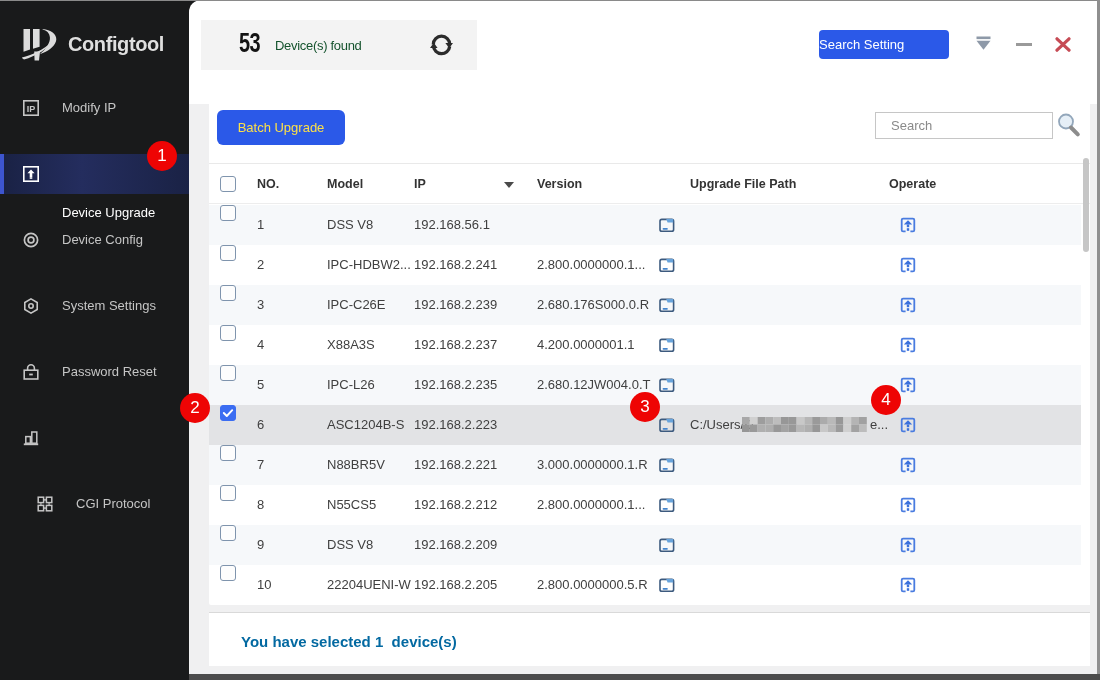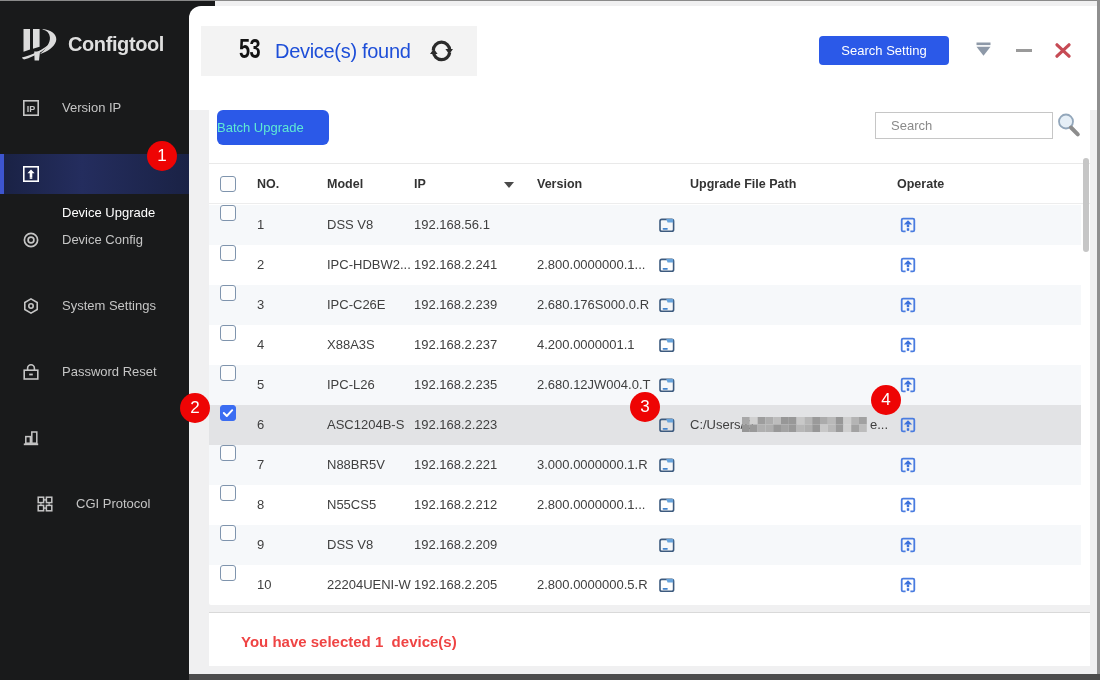--- a/index.html
+++ b/index.html
@@ -17,33 +17,33 @@
 .logo { position:absolute; left:22px; top:27px; }
 .logotext { position:absolute; left:68px; top:33px; font-size:20px; font-weight:bold; color:#dfdfdf; letter-spacing:-0.4px; }
 .mi { position:absolute; left:0; width:189px; height:40px; }
 .mi .ic { position:absolute; left:23px; top:12px; }
 .mi .tx { position:absolute; left:62px; top:0; line-height:40px; font-size:13px; color:#c5c5c5; }
 .mi.active { height:40px; background:linear-gradient(to right,#1a2245,#242d5e 42%,#1a2245); border-left:4px solid #3d55cf; }
 .mi.active .ic { left:19px; }
 .mi.active .tx { left:58px; color:#ffffff;margin-top:39px; }
 
 
-.topbar { position:absolute; left:189px; top:6px; width:911px; height:104px; background:#ffffff; border-top-left-radius:12px; z-index:2;padding-left:28px; }
+.topbar { position:absolute; left:189px; top:0; width:911px; height:104px; background:#ffffff; border-top-left-radius:12px; z-index:2;padding-left:28px; }
 .graybox { position:absolute; left:12px; top:20px; width:276px; height:50px; background:#f3f3f3; }
 .g53 { position:absolute; left:38px; top:-2px; line-height:50px; font-size:20px; font-weight:bold; color:#131313; letter-spacing:-0.5px; display:inline-block; transform:scaleY(1.35); }
-.gfound { position:absolute; left:74px; top:0; line-height:51px; font-size:20px; color:#1d4ed8; letter-spacing:-0.3px; }
+.gfound { position:absolute; left:74px; top:0; line-height:51px; font-size:13px; color:#14532d; letter-spacing:-0.3px; }
 .grefresh { position:absolute; left:229px; top:14px; }
-.btn-search-setting { position:absolute; left:630px; top:30px; width:130px; height:29px; background:#2b59e8; border-radius:4px; color:#fff; font-size:13px; text-align:center; line-height:29px; }
+.btn-search-setting { position:absolute; left:630px; top:30px; width:130px; height:29px; background:#2b59e8; border-radius:4px; color:#fff; font-size:13px; text-align:left; line-height:29px; }
 .ico-filter { position:absolute; left:787px; top:36px; }
 .ico-min { position:absolute; left:827px; top:43px; width:16px; height:3px; background:#9a9a9a; }
 .ico-x { position:absolute; left:866px; top:37px; }
 
 
 .card { position:absolute; left:209px; top:95px; width:881px; height:510px; background:#ffffff; border-radius:2px; z-index:2; }
-.btn-batch { position:absolute; left:8px; top:15px; width:112px; height:35px; background:#2b59e8; border-radius:6px; color:#5eead4; font-size:13px; text-align:left; line-height:35px; }
+.btn-batch { position:absolute; left:8px; top:15px; width:128px; height:35px; background:#2b59e8; border-radius:6px; color:#fde047; font-size:13px; text-align:center; line-height:35px; }
 .searchbox { position:absolute; left:666px; top:17px; width:178px; height:27px; border:1px solid #c6c6c6; border-radius:0; background:#fff; }
 .searchbox span { position:absolute; left:15px; top:0; line-height:25px; font-size:13px; color:#8a8a8a; }
 .ico-mag { position:absolute; left:846px; top:17px; }
 
 .thead { position:absolute; left:0; top:68px; width:881px; height:41px; border-top:1px solid #e9e9e9; border-bottom:1px solid #ededed; font-size:12.5px; font-weight:bold; color:#333; }
 .thead div { position:absolute; top:0; line-height:40px; }
 .trow { position:absolute; left:0; width:881px; height:40px; font-size:13px; color:#404040; }
 .trow div { position:absolute; top:0; line-height:40px; }
 .trow.odd { background:#f6f8fa; }
 .trow.sel { background:#e2e3e5; }
@@ -54,21 +54,21 @@
 .c-ver { left:328px; } .c-path { left:481px; }
 .ficon { position:absolute; left:450px; top:12px; }
 .uicon { position:absolute; left:691px; top:12px; }
 .thead div.caret { position:absolute; left:295px; top:18px; width:0; height:0; border-left:5px solid transparent; border-right:5px solid transparent; border-top:6px solid #4a4a4a; }
 
 .scrolltrack { position:absolute; left:872px; top:110px; width:9px; height:400px; background:#ffffff; }
 .scrollthumb { position:absolute; left:874px; top:63px; width:6px; height:94px; background:#c6c6c6; border-radius:3px; }
 
 
 .footer { position:absolute; left:209px; top:612px; width:881px; height:54px; background:#fff; border-top:1px solid #d9d9d9; z-index:2; }
-.footer span { position:absolute; left:32px; top:2px; line-height:53px; font-size:15px; font-weight:bold; color:#ef4444; }
+.footer span { position:absolute; left:32px; top:2px; line-height:53px; font-size:15px; font-weight:bold; color:#0369a1; }
 
 
 .badge { position:absolute; width:30px; height:30px; border-radius:50%; background:#ee0404; color:#fff; font-size:17px; text-align:center; line-height:30px; z-index:10; }
 </style>
 </head>
 <body>
 
 <div class="sidebar">
   <svg class="logo" width="36" height="36" viewBox="0 0 36 36">
     <path d="M1.5 2 H8 V22.6 L1.5 24.8 Z" fill="#dcdcdc"></path>
@@ -77,21 +77,21 @@
     <path d="M-0.5 30.5 C9 28.5 21 23 30.5 14.5 L33.5 12 C26.5 21.5 13.5 29.5 2 32.5 Z" fill="#dcdcdc"></path>
     <path d="M12.2 24.5 H18 L17 33.5 H12.6 Z" fill="#dcdcdc"></path>
   </svg>
   <div class="logotext">Configtool</div>
 
   <div class="mi" style="top:88px;">
     <svg class="ic" width="16" height="16" viewBox="0 0 16 16">
         <rect x="0.8" y="0.8" width="14.4" height="14.4" fill="none" stroke="#c5c5c5" stroke-width="1.6"></rect>
         <text x="8" y="11.6" font-size="9" font-weight="bold" fill="#c5c5c5" text-anchor="middle" font-family="Liberation Sans">IP</text>
       </svg>
-    <span class="tx">Version IP</span>
+    <span class="tx">Modify IP</span>
   </div>
   <div class="mi active" style="top:154px;">
     <svg class="ic" width="16" height="16" viewBox="0 0 16 16">
         <rect x="0.8" y="0.8" width="14.4" height="14.4" fill="none" stroke="#ffffff" stroke-width="1.6"></rect>
         <path d="M8 3.4 L11.6 7.2 H9.3 V11 H6.7 V7.2 H4.4 Z" fill="#ffffff"></path>
         <rect x="6.7" y="11.2" width="2.6" height="1.6" fill="#ffffff"></rect>
       </svg>
     <span class="tx">Device Upgrade</span>
   </div>
   <div class="mi" style="top:220px;">
@@ -179,21 +179,21 @@
   </svg>
 
   <div class="thead">
     <div class="cb" style="top:12px;"></div>
     <div class="c-no">NO.</div>
     <div class="c-model">Model</div>
     <div class="c-ip">IP</div>
     <div class="caret"></div>
     <div class="c-ver">Version</div>
     <div class="c-path">Upgrade File Path</div>
-    <div style="left:680px;margin-left:8px;">Operate</div>
+    <div style="left:680px;">Operate</div>
   </div>
 
   <div class="trow odd" style="top:110px;">
       <div class="cb"></div>
       <div class="c-no">1</div>
       <div class="c-model">DSS V8</div>
       <div class="c-ip">192.168.56.1</div>
       <svg class="ficon" width="16" height="16" viewBox="0 0 16 16">
         <rect x="1" y="2.4" width="13.6" height="11.8" rx="1.8" fill="none" stroke="#3c5a7e" stroke-width="1.6"></rect>
         <path d="M7.2 2 L14.2 2 L14.2 5.6 L8.6 5.6 Z" fill="#68a4dc"></path>

